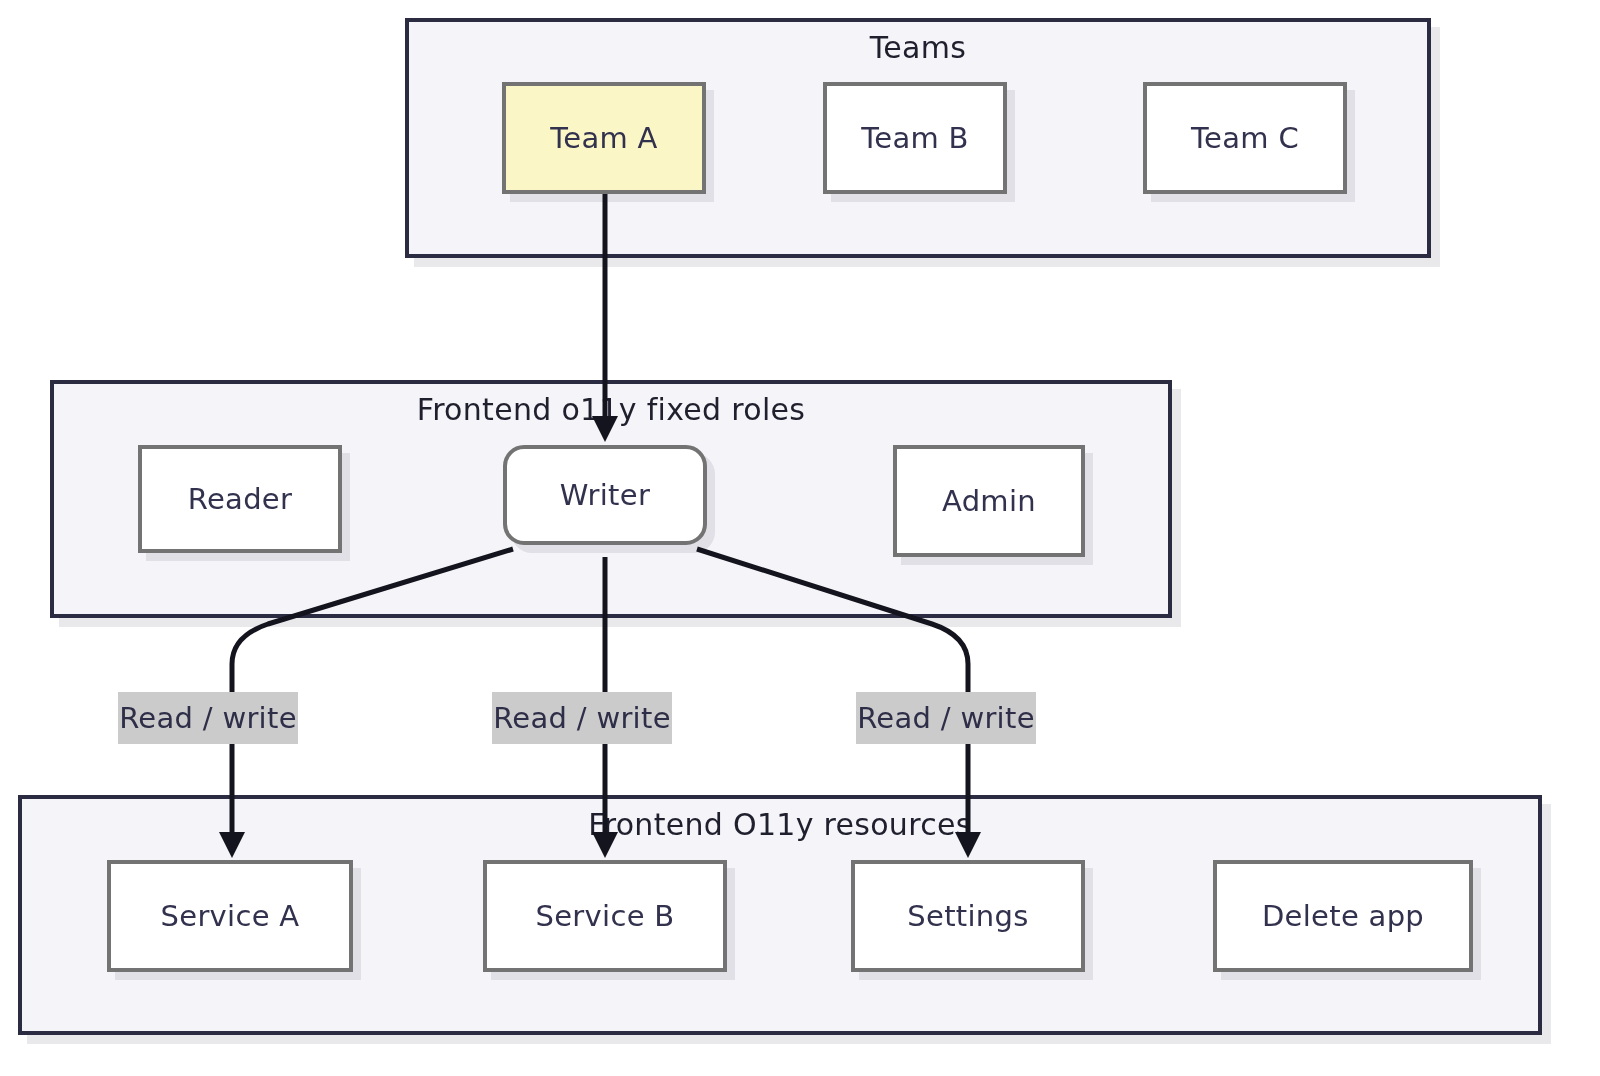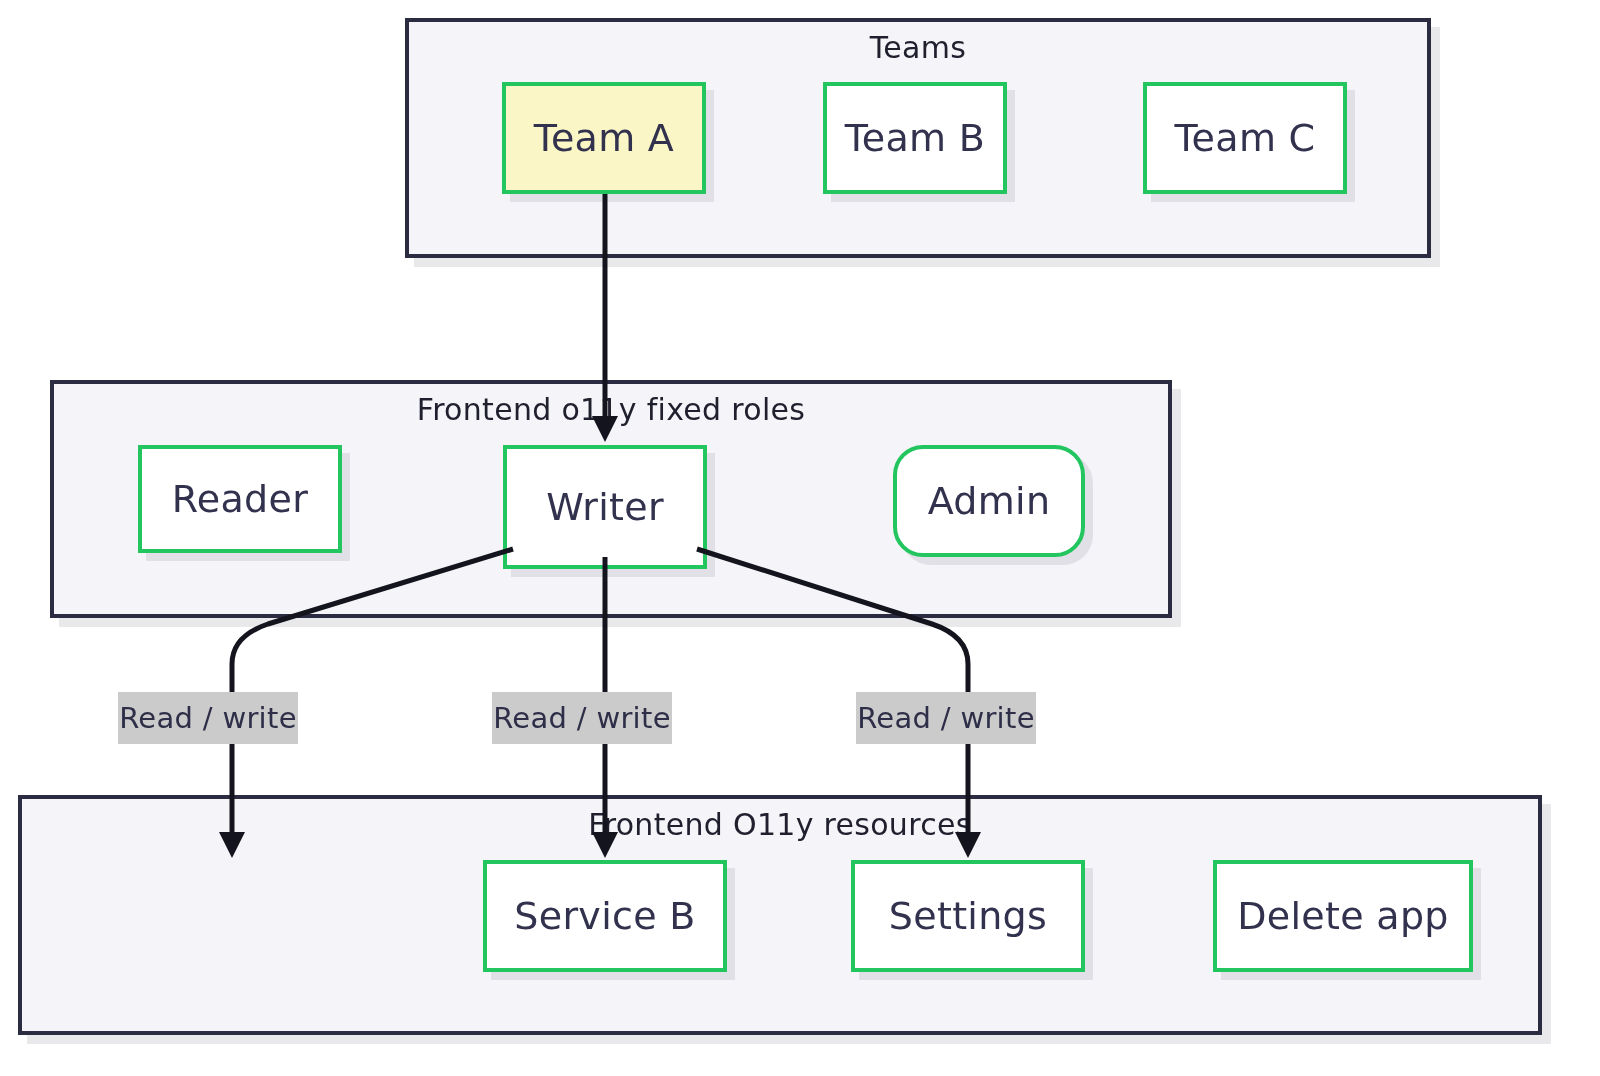--- a/index.html
+++ b/index.html
@@ -30,41 +30,41 @@
     letter-spacing: 0.3px;
     z-index: 1;
   }
   #c-teams      { left: 405px; top: 18px;  width: 1026px; height: 240px; }
   #c-roles      { left: 50px;  top: 380px; width: 1122px; height: 238px; }
   #c-resources  { left: 18px;  top: 795px; width: 1524px; height: 240px; }
 
   .node {
     position: absolute;
     background: #ffffff;
-    border: 4px solid #22c55e;
+    border: 4px solid #737373;
     box-shadow: 8px 8px 0 rgba(44,44,68,0.10);
     display: flex;
     align-items: center;
     justify-content: center;
-    font-size: 38px;
+    font-size: 29px;
     color: #32324e;
     letter-spacing: 0.3px;
     z-index: 1;
     box-sizing: border-box;
   }
   .node.highlight { background: #fbf6c6; }
 
   
   #n-team-a   { left: 502px;  top: 82px;  width: 204px; height: 112px; }
   #n-team-b   { left: 823px;  top: 82px;  width: 184px; height: 112px; }
   #n-team-c   { left: 1143px; top: 82px;  width: 204px; height: 112px; }
   
   #n-reader   { left: 138px;  top: 445px; width: 204px; height: 108px; }
-  #n-writer   { left: 503px;  top: 445px; width: 204px; height: 124px; }
-  #n-admin    { left: 893px;  top: 445px; width: 192px; height: 112px; border-radius: 30px; }
+  #n-writer   { left: 503px;  top: 445px; width: 204px; height: 100px; border-radius: 21px; }
+  #n-admin    { left: 893px;  top: 445px; width: 192px; height: 112px; }
   
   #n-service-a  { left: 107px;  top: 860px; width: 246px; height: 112px; }
   #n-service-b  { left: 483px;  top: 860px; width: 244px; height: 112px; }
   #n-settings   { left: 851px;  top: 860px; width: 234px; height: 112px; }
   #n-delete-app { left: 1213px; top: 860px; width: 260px; height: 112px; }
 
   svg.edges {
     position: absolute;
     left: 0; top: 0;
     width: 1600px; height: 1076px;
@@ -105,20 +105,21 @@
   <section class="container" id="c-roles">
     <div class="container-title">Frontend o11y fixed roles</div>
   </section>
   <div class="node" id="n-reader">Reader</div>
   <div class="node" id="n-writer">Writer</div>
   <div class="node" id="n-admin">Admin</div>
 
   <section class="container" id="c-resources">
     <div class="container-title">Frontend O11y resources</div>
   </section>
+  <div class="node" id="n-service-a">Service A</div>
   <div class="node" id="n-service-b">Service B</div>
   <div class="node" id="n-settings">Settings</div>
   <div class="node" id="n-delete-app">Delete app</div>
 
   <svg class="edges" viewBox="0 0 1600 1076" xmlns="http://www.w3.org/2000/svg">
 
     <g>
       <path d="M605 194 L605 417"></path>
       <polygon points="605,442 592,416 618,416"></polygon>
     </g>

